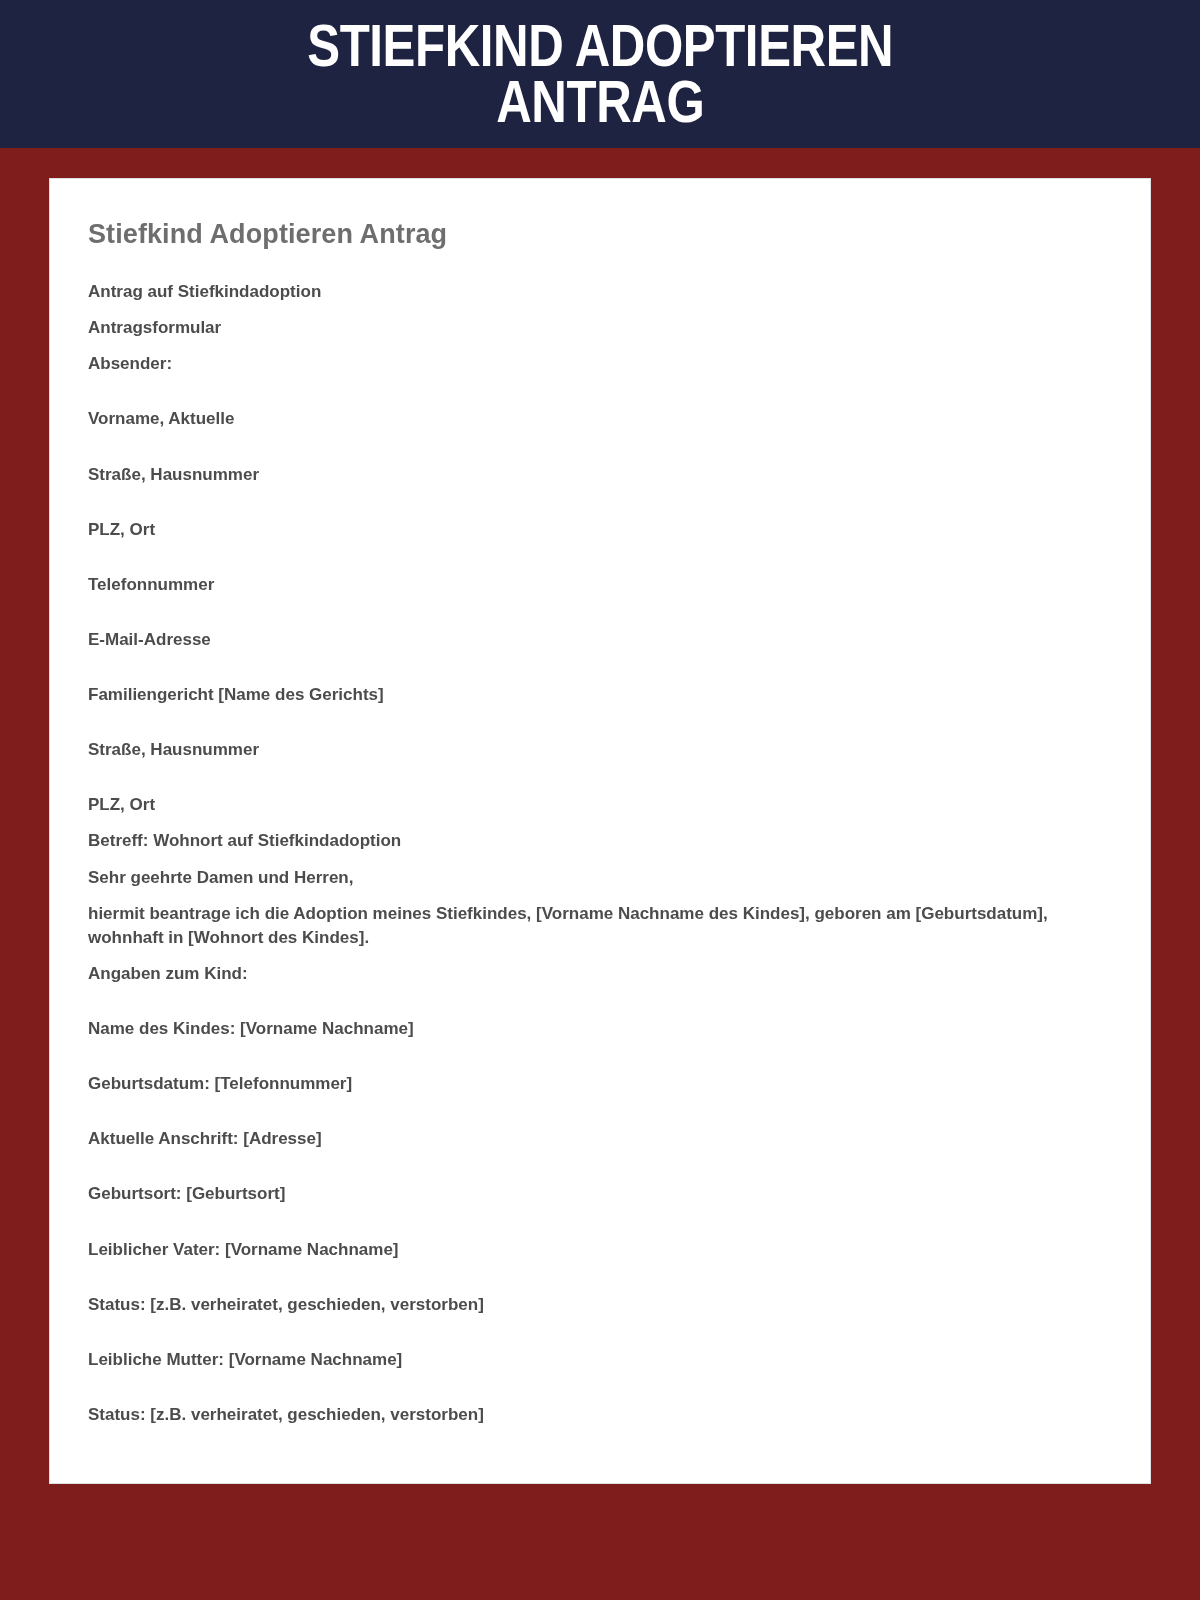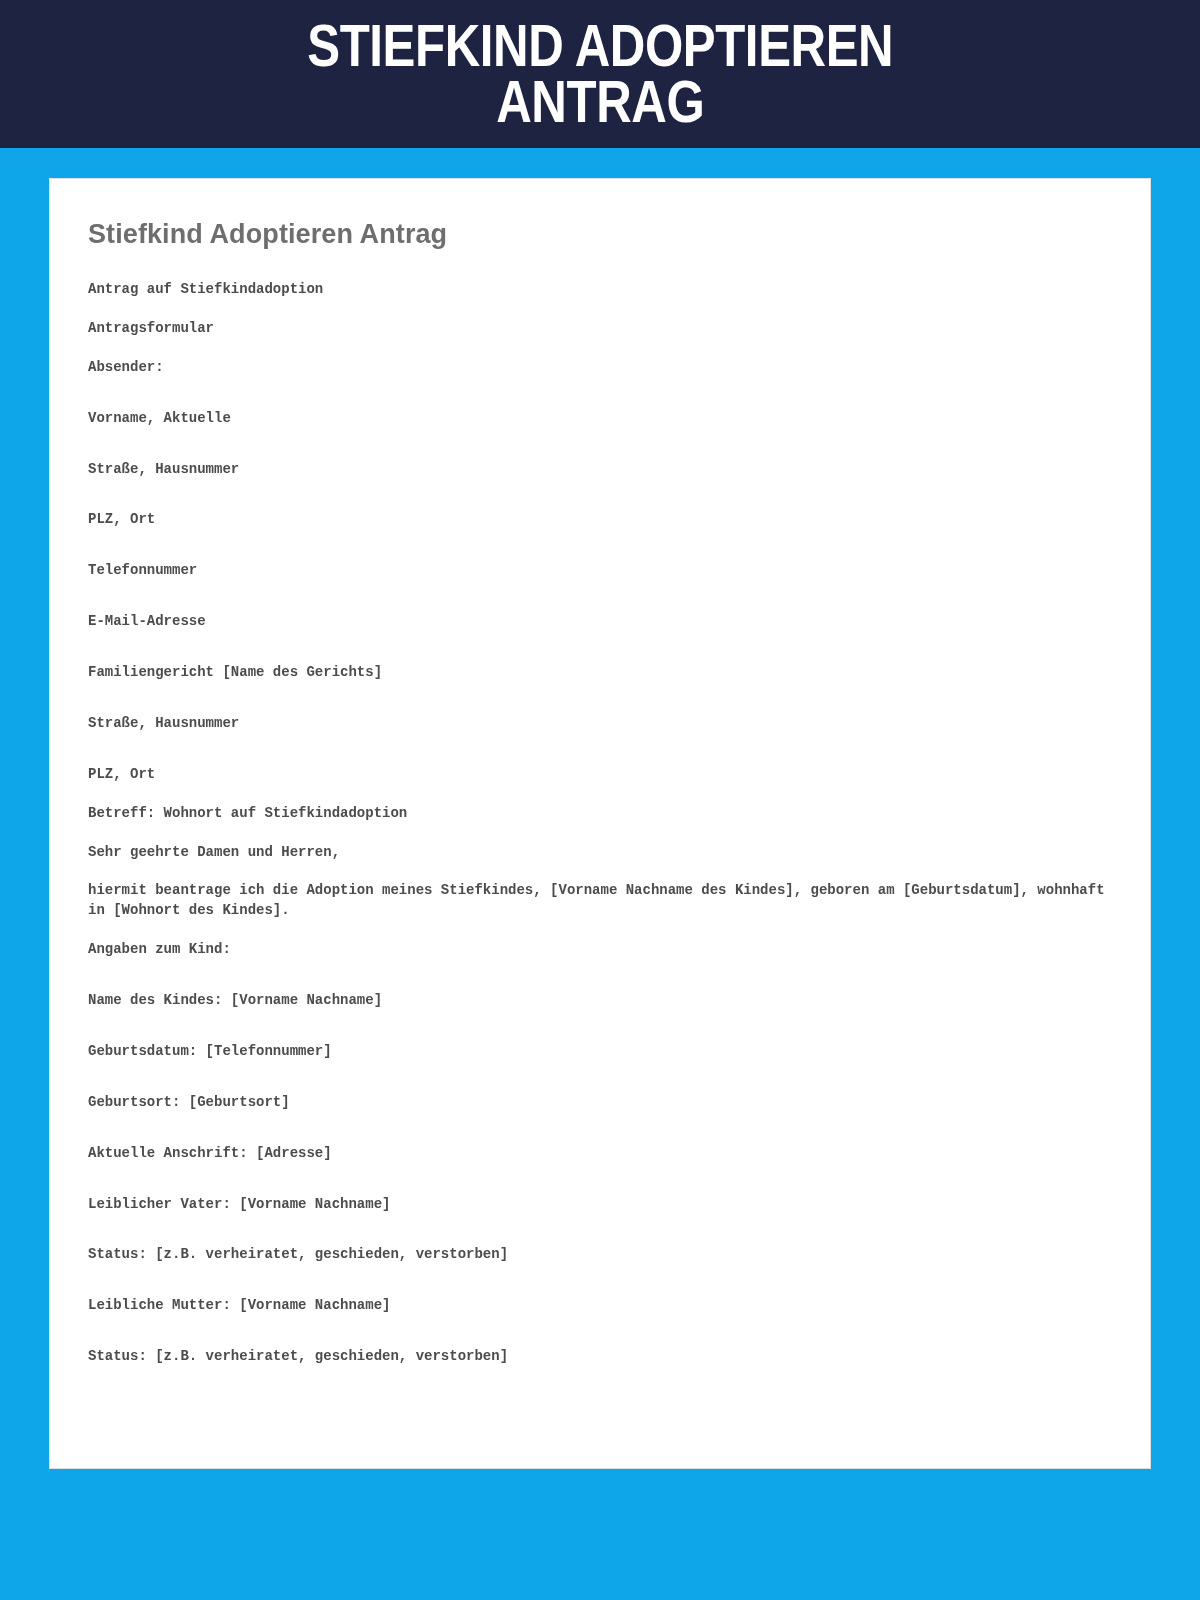--- a/index.html
+++ b/index.html
@@ -12,21 +12,21 @@
     background: #f6f7fb;
     font-family: "Liberation Sans", sans-serif;
     overflow: hidden;
   }
   .page {
     position: relative;
     width: 1200px;
     height: 1600px;
     display: flex;
     flex-direction: column;
-    background: #0ea5e9;
+    background: #7f1d1d;
   }
 
   
   .masthead {
     background: #1e2341;
     height: 148px;
     display: flex;
     align-items: center;
     justify-content: center;
     flex: 0 0 auto;
@@ -68,28 +68,27 @@
     margin: 0 0 30px 0;
     padding: 0;
     letter-spacing: 0.1px;
   }
   .doc-body {
     margin: 0;
     padding: 0;
   }
   .doc-line {
     color: #4c4c4c;
-    font-size: 14px;
+    font-size: 17px;
     font-weight: 700;
     line-height: 1.42;
     margin: 0;
     padding: 0;
-    font-family: Liberation Mono, monospace;
   }
-  .gap-sm { margin-top: 19px; }
+  .gap-sm { margin-top: 12px; }
   .gap-lg { margin-top: 31px; }
   .gap-none { margin-top: 0; }
 </style>
 </head>
 <body>
 
 <div class="page">
 
   <header class="masthead">
     <h1 class="masthead-title">STIEFKIND ADOPTIEREN
@@ -110,22 +109,22 @@
           <p class="doc-line gap-lg">E-Mail-Adresse</p>
           <p class="doc-line gap-lg">Familiengericht [Name des Gerichts]</p>
           <p class="doc-line gap-lg">Straße, Hausnummer</p>
           <p class="doc-line gap-lg">PLZ, Ort</p>
           <p class="doc-line gap-sm">Betreff: Wohnort auf Stiefkindadoption</p>
           <p class="doc-line gap-sm">Sehr geehrte Damen und Herren,</p>
           <p class="doc-line gap-sm">hiermit beantrage ich die Adoption meines Stiefkindes, [Vorname Nachname des Kindes], geboren am [Geburtsdatum], wohnhaft in [Wohnort des Kindes].</p>
           <p class="doc-line gap-sm">Angaben zum Kind:</p>
           <p class="doc-line gap-lg">Name des Kindes: [Vorname Nachname]</p>
           <p class="doc-line gap-lg">Geburtsdatum: [Telefonnummer]</p>
+          <p class="doc-line gap-lg">Aktuelle Anschrift: [Adresse]</p>
           <p class="doc-line gap-lg">Geburtsort: [Geburtsort]</p>
-          <p class="doc-line gap-lg">Aktuelle Anschrift: [Adresse]</p>
           <p class="doc-line gap-lg">Leiblicher Vater: [Vorname Nachname]</p>
           <p class="doc-line gap-lg">Status: [z.B. verheiratet, geschieden, verstorben]</p>
           <p class="doc-line gap-lg">Leibliche Mutter: [Vorname Nachname]</p>
           <p class="doc-line gap-lg">Status: [z.B. verheiratet, geschieden, verstorben]</p>
         </div>
     </article>
   </main>
 
 </div>
 

